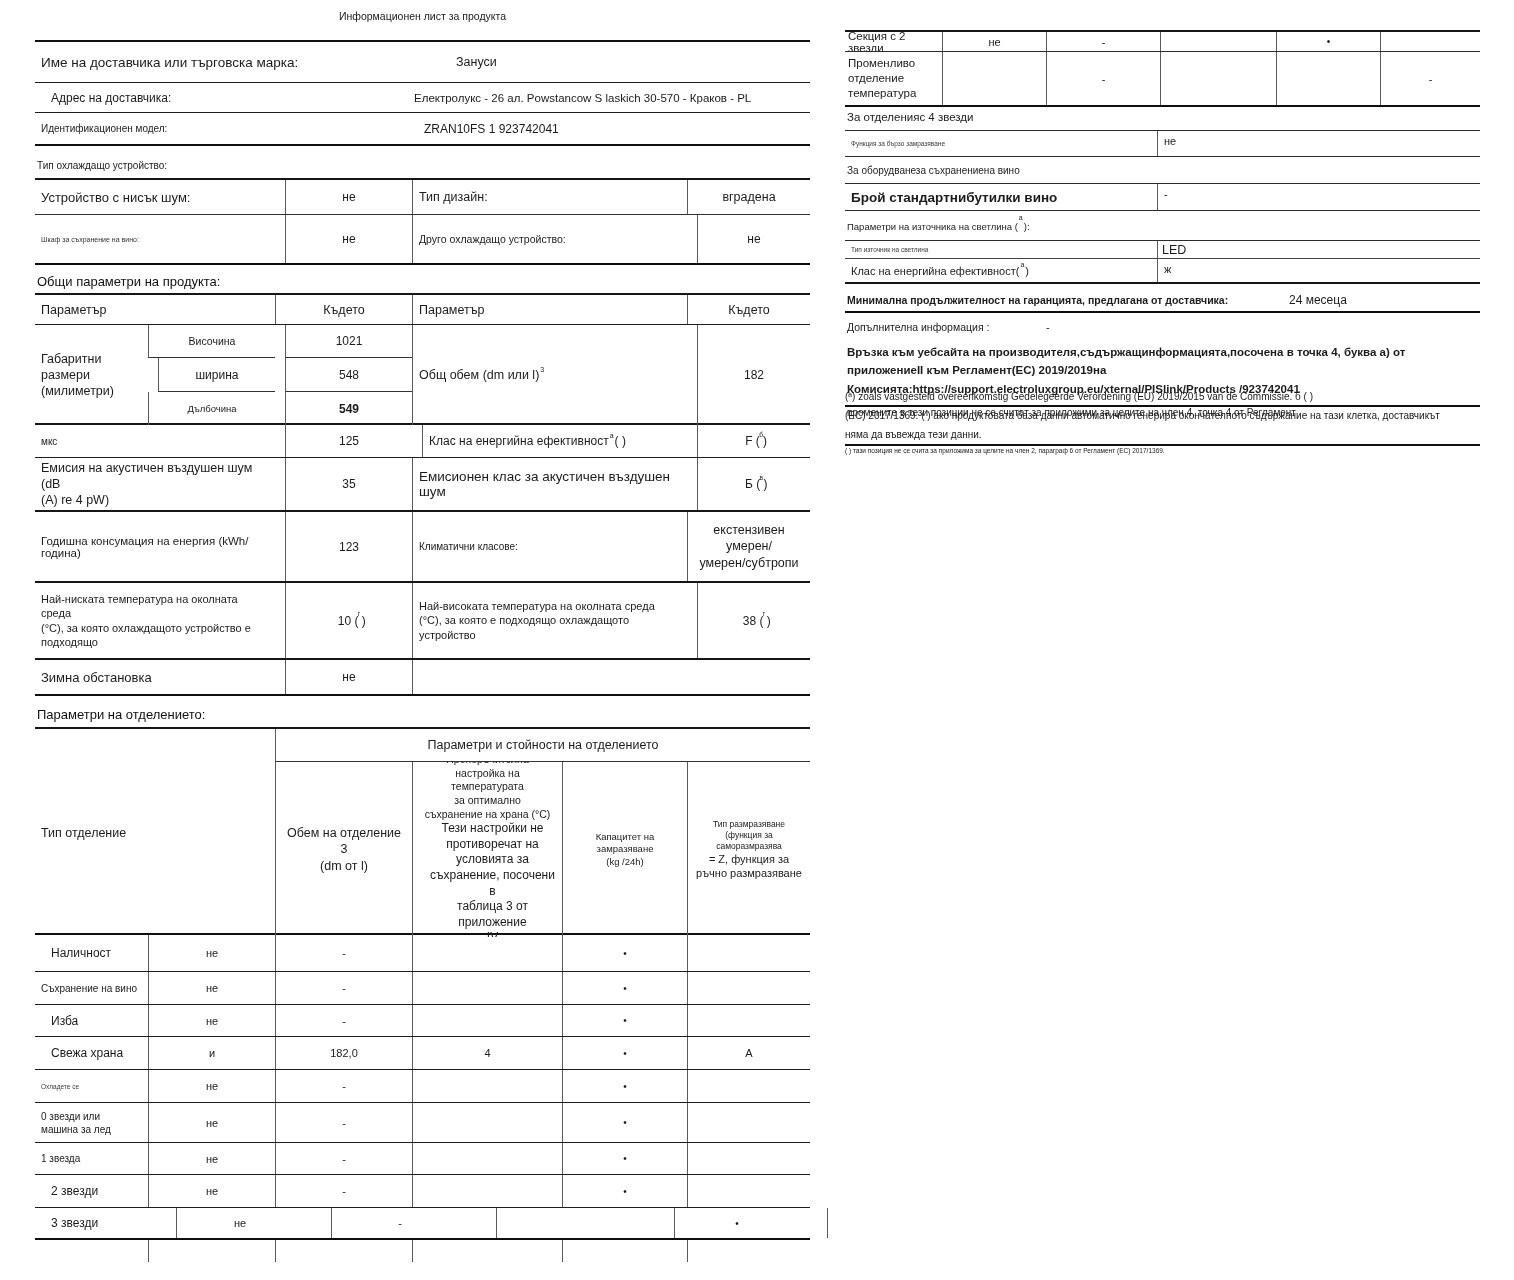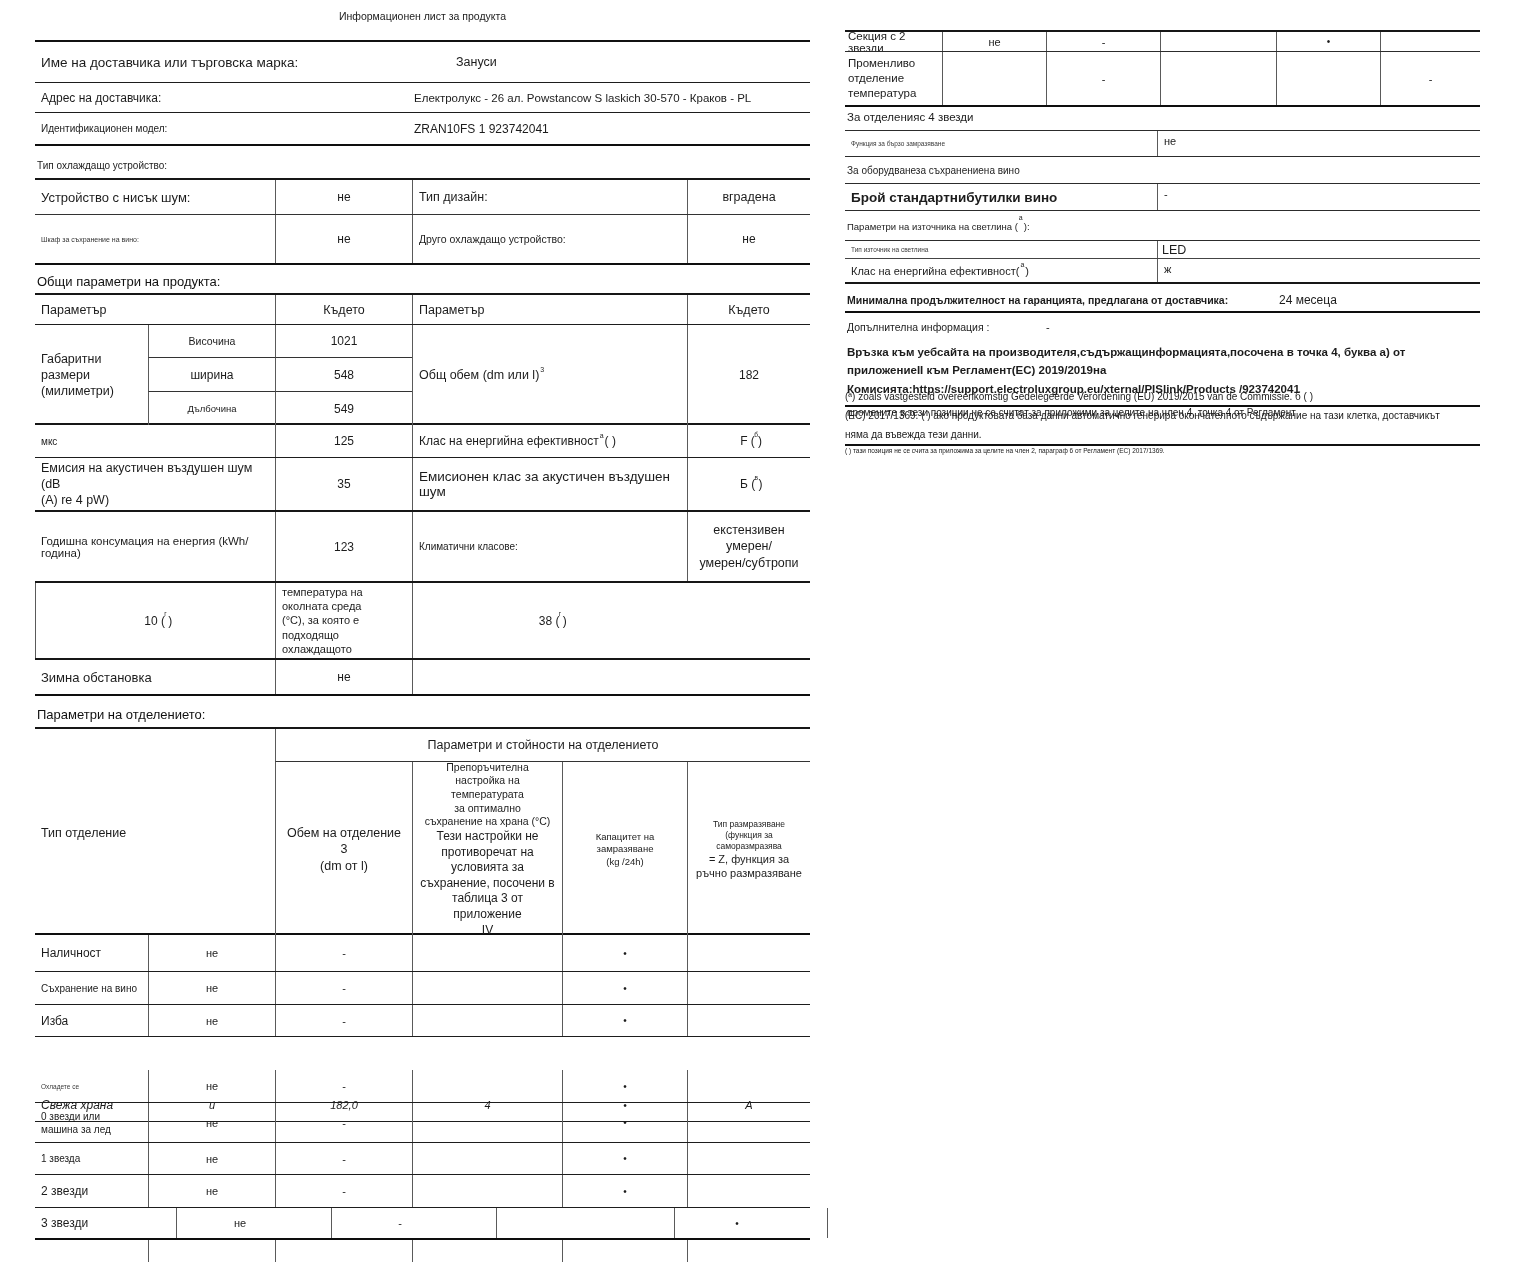--- a/index.html
+++ b/index.html
@@ -23,21 +23,21 @@
   .bb18{border-bottom:1.8px solid #1d1d1d;}
   .bb2{border-bottom:2px solid #161616;}
   .bb25{border-bottom:2.5px solid #0e0e0e;}
   .f6{font-size:6.5px;color:#3a3a3a;}
   .f7{font-size:7px;color:#333;}
   .f95{font-size:9.5px;}
   .f10{font-size:10px;}
   .f105{font-size:10.5px;}
   .f11{font-size:11px;}
   .f115{font-size:11.5px;}
-  .f12{font-size:12px;}
+  .f12{font-size:12px;margin-left:10px;}
   .f125{font-size:12.5px;}
   .f13{font-size:13px;}
   .f135{font-size:13.5px;}
   .bold{font-weight:bold;}
   .sup{font-size:7px;position:relative;top:-6px;margin:0 1px;}
   .supmark{font-size:6.5px;position:relative;top:-7px;margin-left:-8px;}
   .bullet{font-size:10px;}
   .dash{font-size:11px;}
   .sect{font-size:13px;color:#111;}
   .lh13{line-height:1.3;}
@@ -88,21 +88,21 @@
   </div>
 
   <div class="row bb2" style="top:325px;height:100px;grid-template-columns:113px 127px 137px 275px 123px;grid-template-rows:33px 34px 33px;">
     <div class="c f125 pre lh13" style="grid-column:1;grid-row:1/4;">Габаритни
 размери (милиметри)</div>
     <div class="c cc f105 vl bb14" style="grid-column:2;grid-row:1;">Височина</div>
     <div class="c cc f12 vl bb14" style="grid-column:3;grid-row:1;">1021</div>
     <div class="c cc f12 vl bb14" style="grid-column:2;grid-row:2;">ширина</div>
     <div class="c cc f12 vl bb14" style="grid-column:3;grid-row:2;">548</div>
     <div class="c cc f95 vl" style="grid-column:2;grid-row:3;">Дълбочина</div>
-    <div class="c cc f12 vl" style="grid-column:3;grid-row:3;">549</div>
+    <div class="c cc f12 vl" style="grid-column:3;grid-row:3;font-weight:bold;">549</div>
     <div class="c f125 vl" style="grid-column:4;grid-row:1/4;">
       <span>Общ обем (dm или l)</span>
         <sup class="sup">3</sup>
     </div>
     <div class="c cc f12 vl" style="grid-column:5;grid-row:1/4;">182</div>
   </div>
 
   <div class="row bb18" style="top:425px;height:33px;grid-template-columns:240px 137px 275px 123px;">
     <div class="c f10">мкс</div>
     <div class="c cc f12 vl">125</div>
@@ -130,20 +130,22 @@
 
   <div class="row bb2" style="top:512px;height:71px;grid-template-columns:240px 137px 275px 123px;">
     <div class="c f115">Годишна консумация на енергия (kWh/година)</div>
     <div class="c cc f12 vl">123</div>
     <div class="c f10 vl">Климатични класове:</div>
     <div class="c cc f125 pre lh13 vl">екстензивен умерен/
 умерен/субтропи</div>
   </div>
 
   <div class="row bb2" style="top:583px;height:77px;grid-template-columns:240px 137px 275px 123px;">
+    <div class="c f11 pre lh13">Най-ниската температура на околната среда
+(°C), за която охлаждащото устройство е подходящо</div>
     <div class="c cc f12 vl">
       <span>10 ( )</span>
         <sup class="supmark">г</sup>
     </div>
     <div class="c f11 pre lh13 vl">Най-високата температура на околната среда
 (°C), за която е подходящо охлаждащото устройство</div>
     <div class="c cc f12 vl">
       <span>38 ( )</span>
         <sup class="supmark">г</sup>
     </div>
@@ -201,21 +203,21 @@
     <div class="c cc f11 vl"></div>
   </div>
   <div class="row bb18" style="top:1005px;height:32px;grid-template-columns:113px 127px 137px 150px 125px 123px;">
     <div class="c f12">Изба</div>
     <div class="c cc f11 vl">не</div>
     <div class="c cc dash vl">-</div>
     <div class="c cc f11 vl"></div>
     <div class="c cc bullet vl">•</div>
     <div class="c cc f11 vl"></div>
   </div>
-  <div class="row bb18" style="top:1089px;height:33px;grid-template-columns:113px 127px 137px 150px 125px 123px;font-style:italic;">
+  <div class="row bb18" style="top:1037px;height:33px;grid-template-columns:113px 127px 137px 150px 125px 123px;">
     <div class="c f12">Свежа храна</div>
     <div class="c cc f11 vl">и</div>
     <div class="c cc f11 vl">182,0</div>
     <div class="c cc f11 vl">4</div>
     <div class="c cc bullet vl">•</div>
     <div class="c cc f11 vl">А</div>
   </div>
   <div class="row bb18" style="top:1070px;height:33px;grid-template-columns:113px 127px 137px 150px 125px 123px;">
     <div class="c f6">Охладете се</div>
     <div class="c cc f11 vl">не</div>

